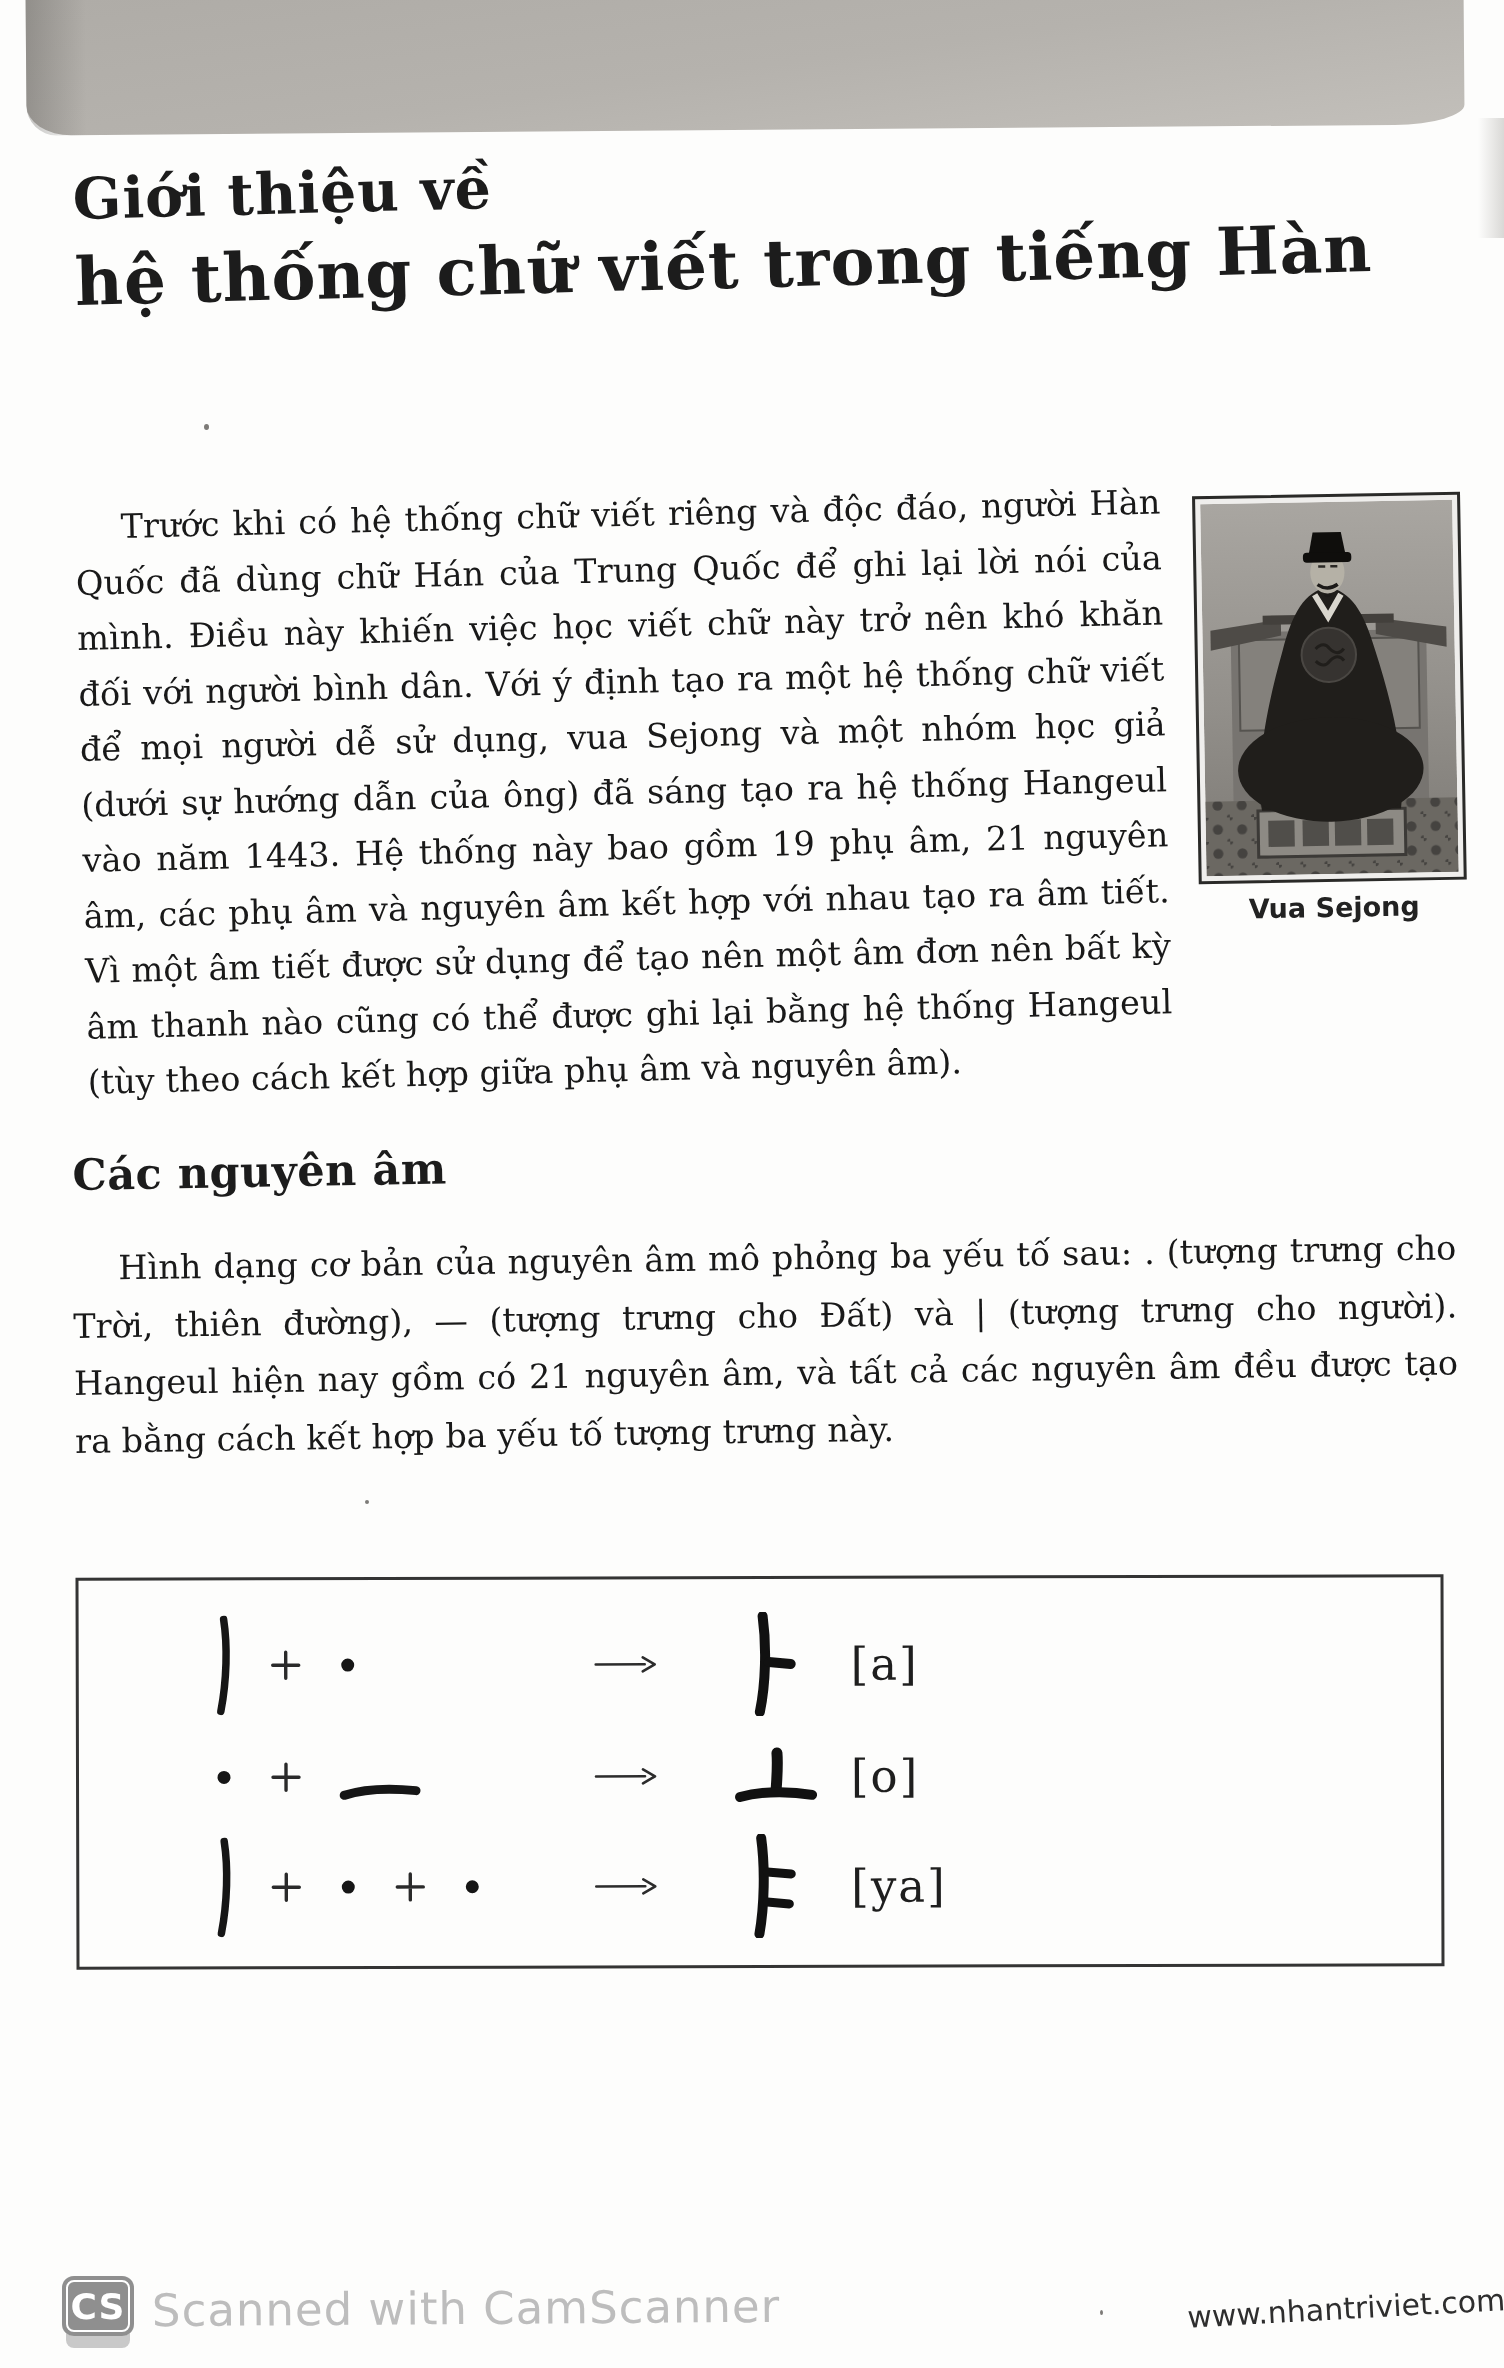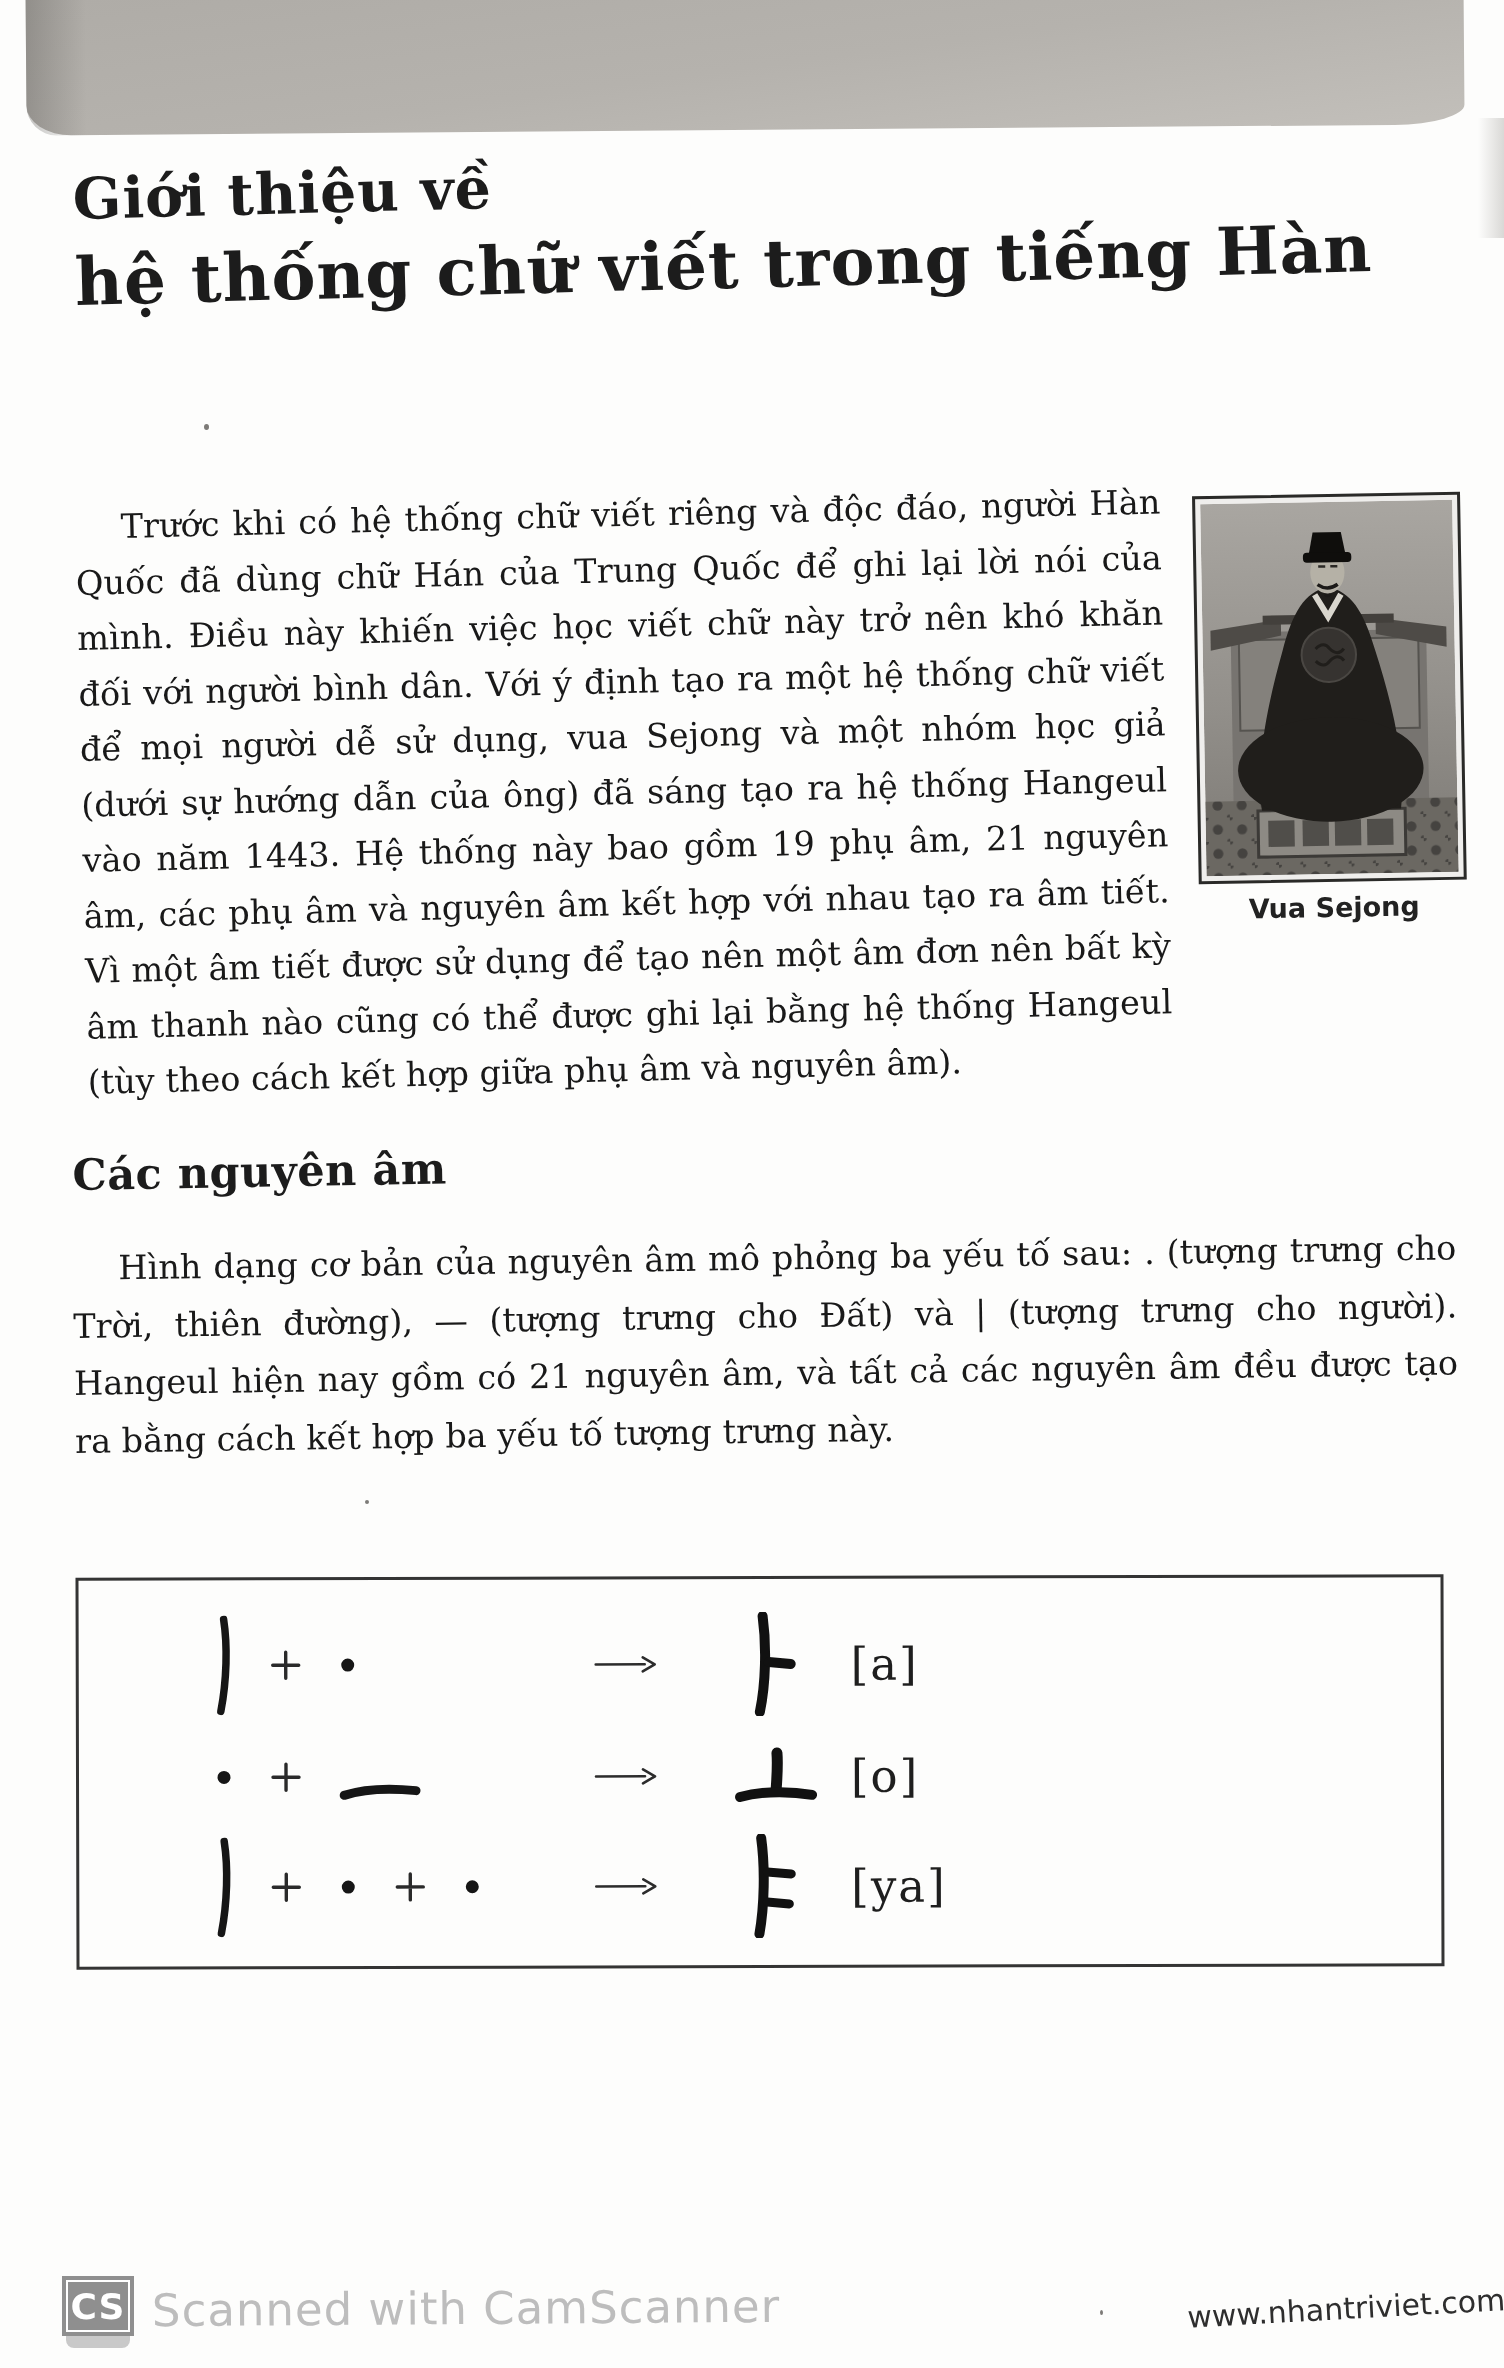--- a/index.html
+++ b/index.html
@@ -83,21 +83,21 @@
   .result-col { width:150px; display:flex; justify-content:center; }
   .ipa {
     font-size:45px; color:#1e1e1e; letter-spacing:2px;
     font-family:"DejaVu Serif","Liberation Serif",serif;
   }
   .earth-shift { transform:translateY(15px) rotate(-2deg); }
   .sym { display:block; }
   
   .cs-logo {
     position:absolute; left:62px; top:2276px; width:72px; height:60px;
-    background:#8f8f8f; border-radius:0; z-index:3;
+    background:#8f8f8f; border-radius:12px; z-index:3;
     display:flex; align-items:center; justify-content:center;
     font-family:"DejaVu Sans","Liberation Sans",sans-serif;
     font-weight:bold; font-size:36px; color:#fff; letter-spacing:1px;
     box-shadow:inset 0 0 0 4px #8f8f8f, inset 0 0 0 6px #ffffff;
   }
   .cs-tab {
     position:absolute; left:66px; top:2322px; width:64px; height:26px;
     background:#c9c9c9; border-radius:8px; z-index:2;
   }
   .watermark {

